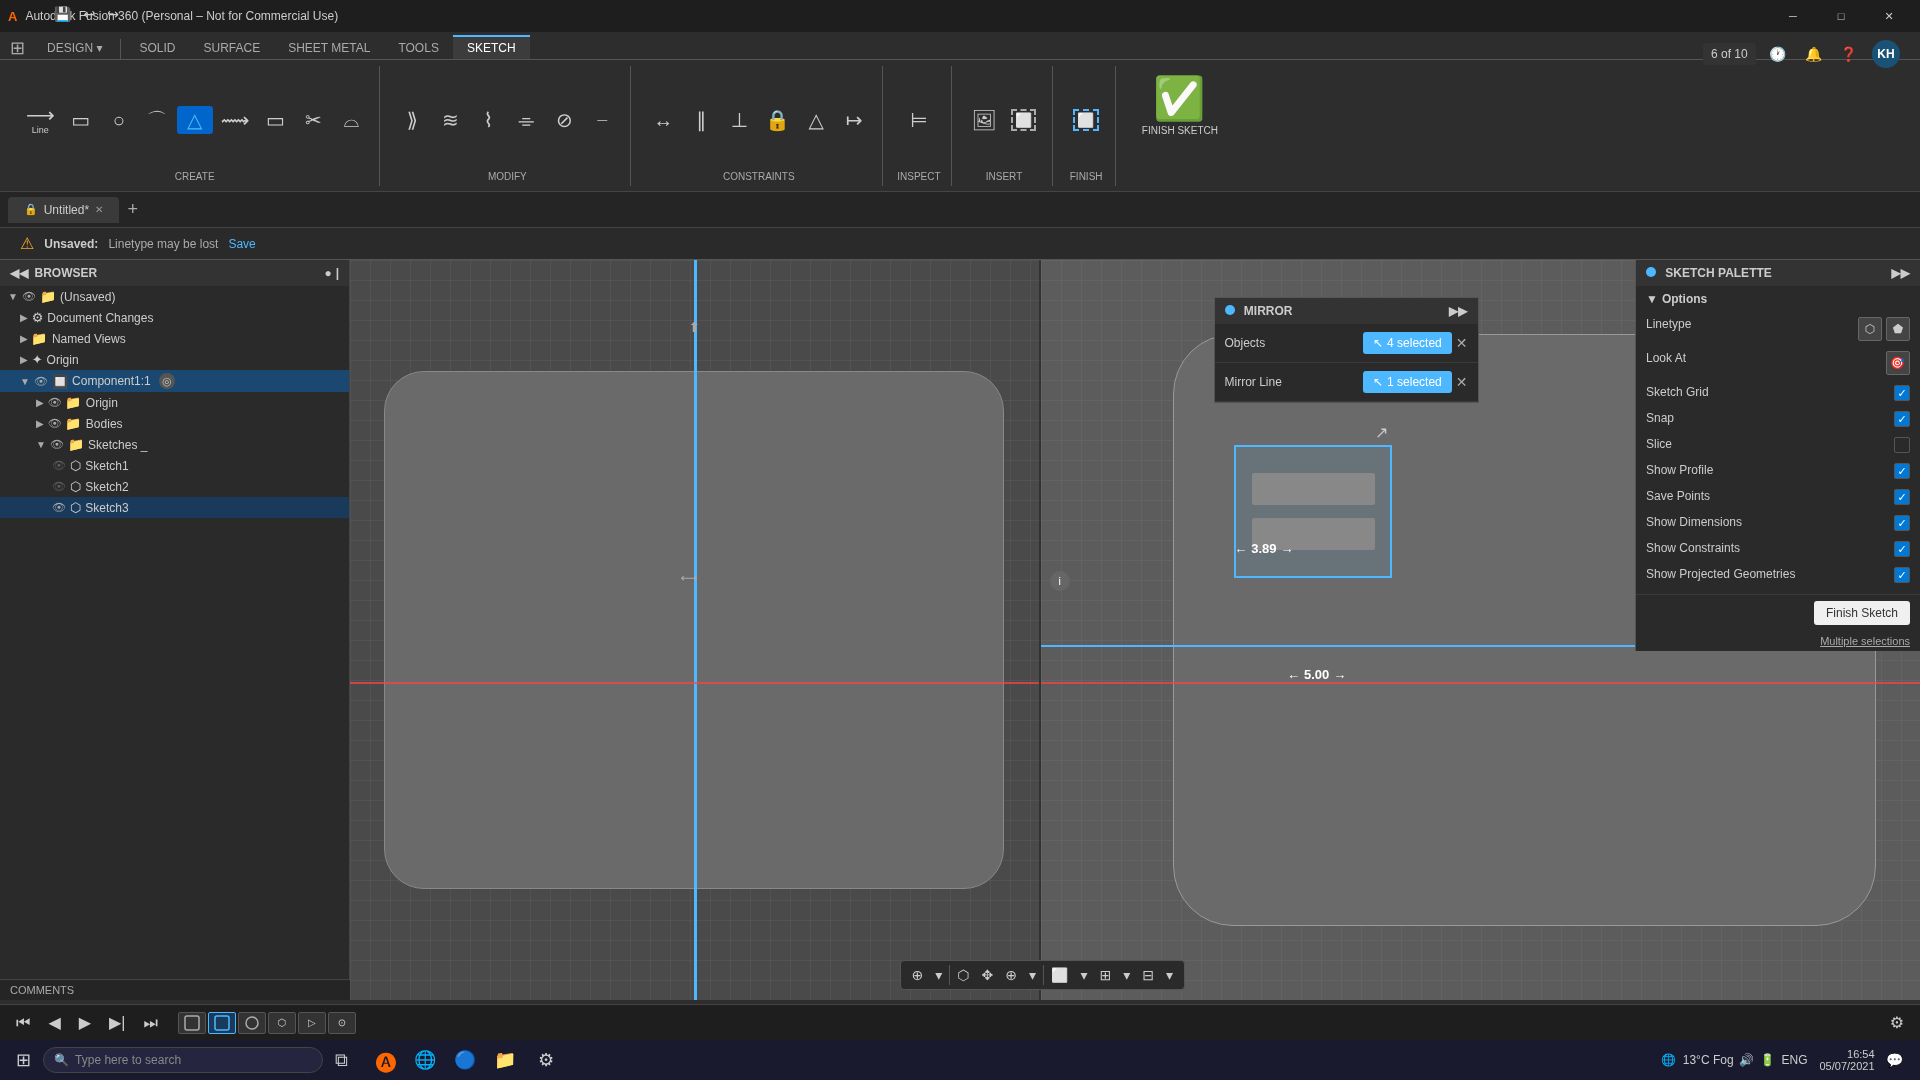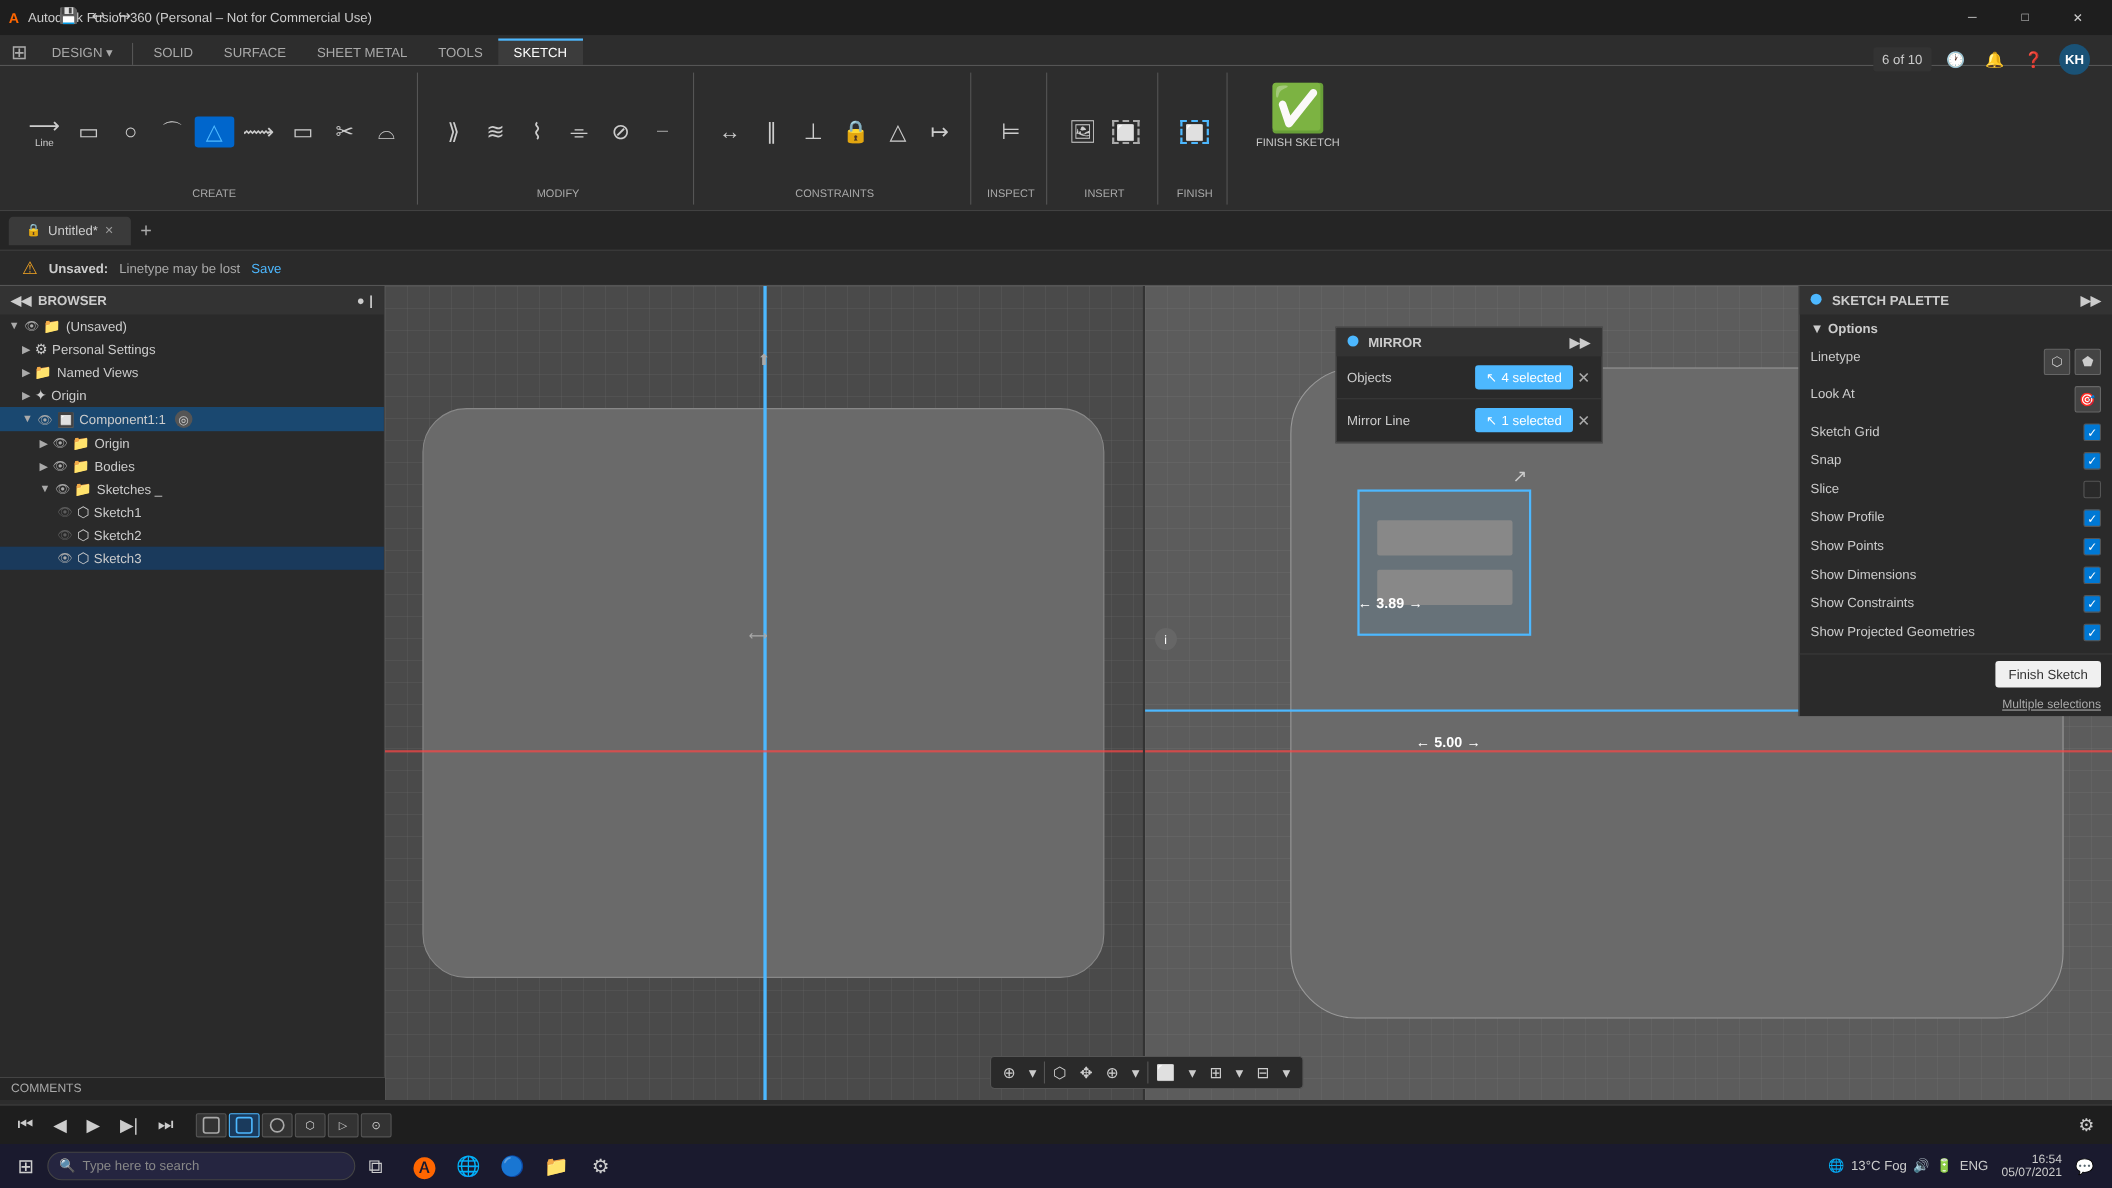--- a/index.html
+++ b/index.html
@@ -304,21 +304,21 @@
 
     <div class="browser-item">
       <span class="tree-arrow">▼</span>
       <span class="eye-icon">👁</span>
       <span style="font-size:13px;">📁</span>
       <span>(Unsaved)</span>
     </div>
     <div class="browser-item indent1">
       <span class="tree-arrow">▶</span>
       <span style="font-size:13px;">⚙</span>
-      <span>Personal Settings</span>
+      <span>Document Changes</span>
     </div>
     <div class="browser-item indent1">
       <span class="tree-arrow">▶</span>
       <span style="font-size:13px;">📁</span>
       <span>Named Views</span>
     </div>
     <div class="browser-item indent1">
       <span class="tree-arrow">▶</span>
       <span style="font-size:13px;">✦</span>
       <span>Origin</span>
@@ -421,21 +421,21 @@
 
       <div style="position:absolute;top:22%;left:38%;color:#ccc;font-size:16px;">↗</div>
 
       <div class="info-icon" style="top:42%;left:1%;">ℹ</div>
 
       <div class="nav-cube">
         <div class="nav-cube-face">TOP</div>
       </div>
     </div>
 
-    <div id="mirror-dialog" style="position:absolute;top:5%;left:55%;width:243px;">
+    <div id="mirror-dialog" style="position:absolute;top:5%;left:55%;width:265px;">
       <div id="mirror-header">
         <div>
           <span class="mirror-circle"></span>
           <span>MIRROR</span>
         </div>
         <span style="cursor:pointer;">▶▶</span>
       </div>
       <div class="mirror-row">
         <span class="mirror-label">Objects</span>
         <div style="display:flex;align-items:center;gap:4px;">
@@ -506,21 +506,21 @@
         </div>
 
         <div class="palette-row">
           <span class="palette-row-label">Show Profile</span>
           <div class="check-box">
               <span class="check-mark">✓</span>
             </div>
         </div>
 
         <div class="palette-row">
-          <span class="palette-row-label">Show Points</span>
+          <span class="palette-row-label">Save Points</span>
           <div class="check-box">
               <span class="check-mark">✓</span>
             </div>
         </div>
 
         <div class="palette-row">
           <span class="palette-row-label">Show Dimensions</span>
           <div class="check-box">
               <span class="check-mark">✓</span>
             </div>

